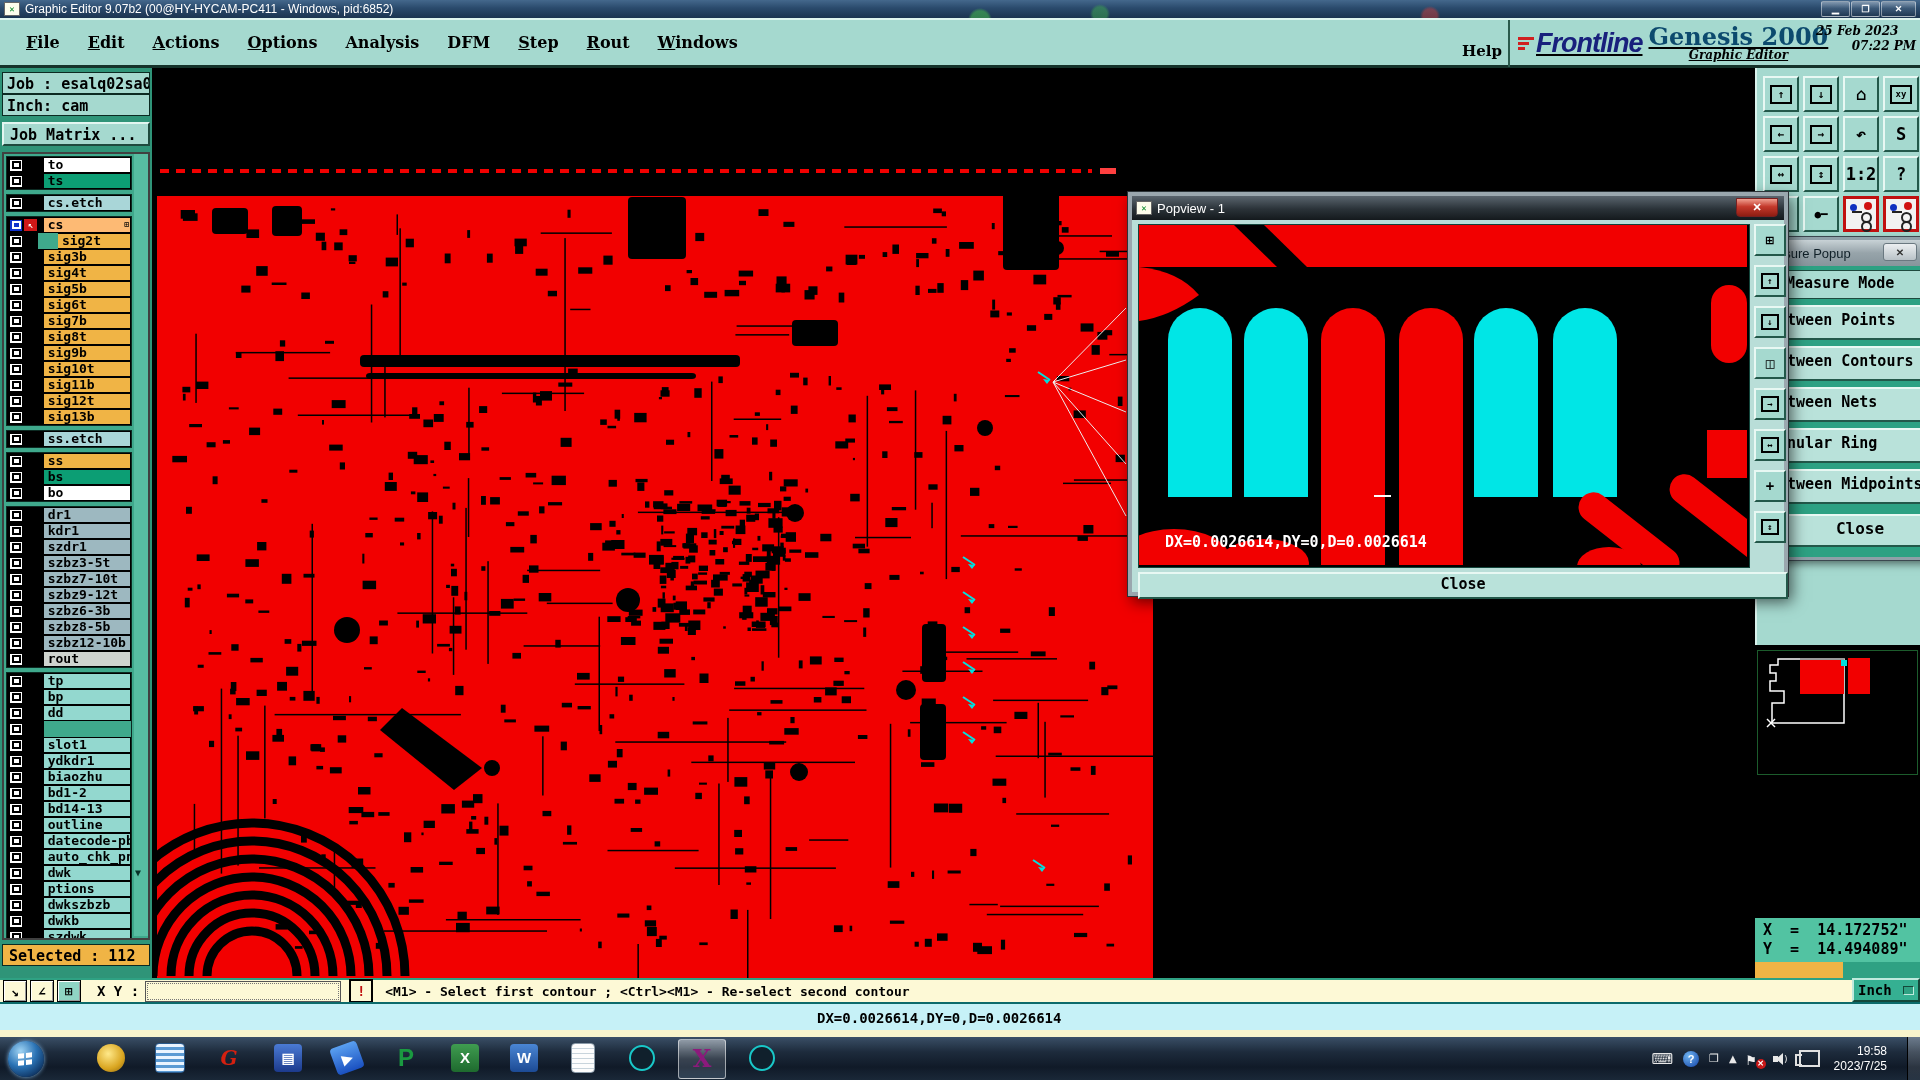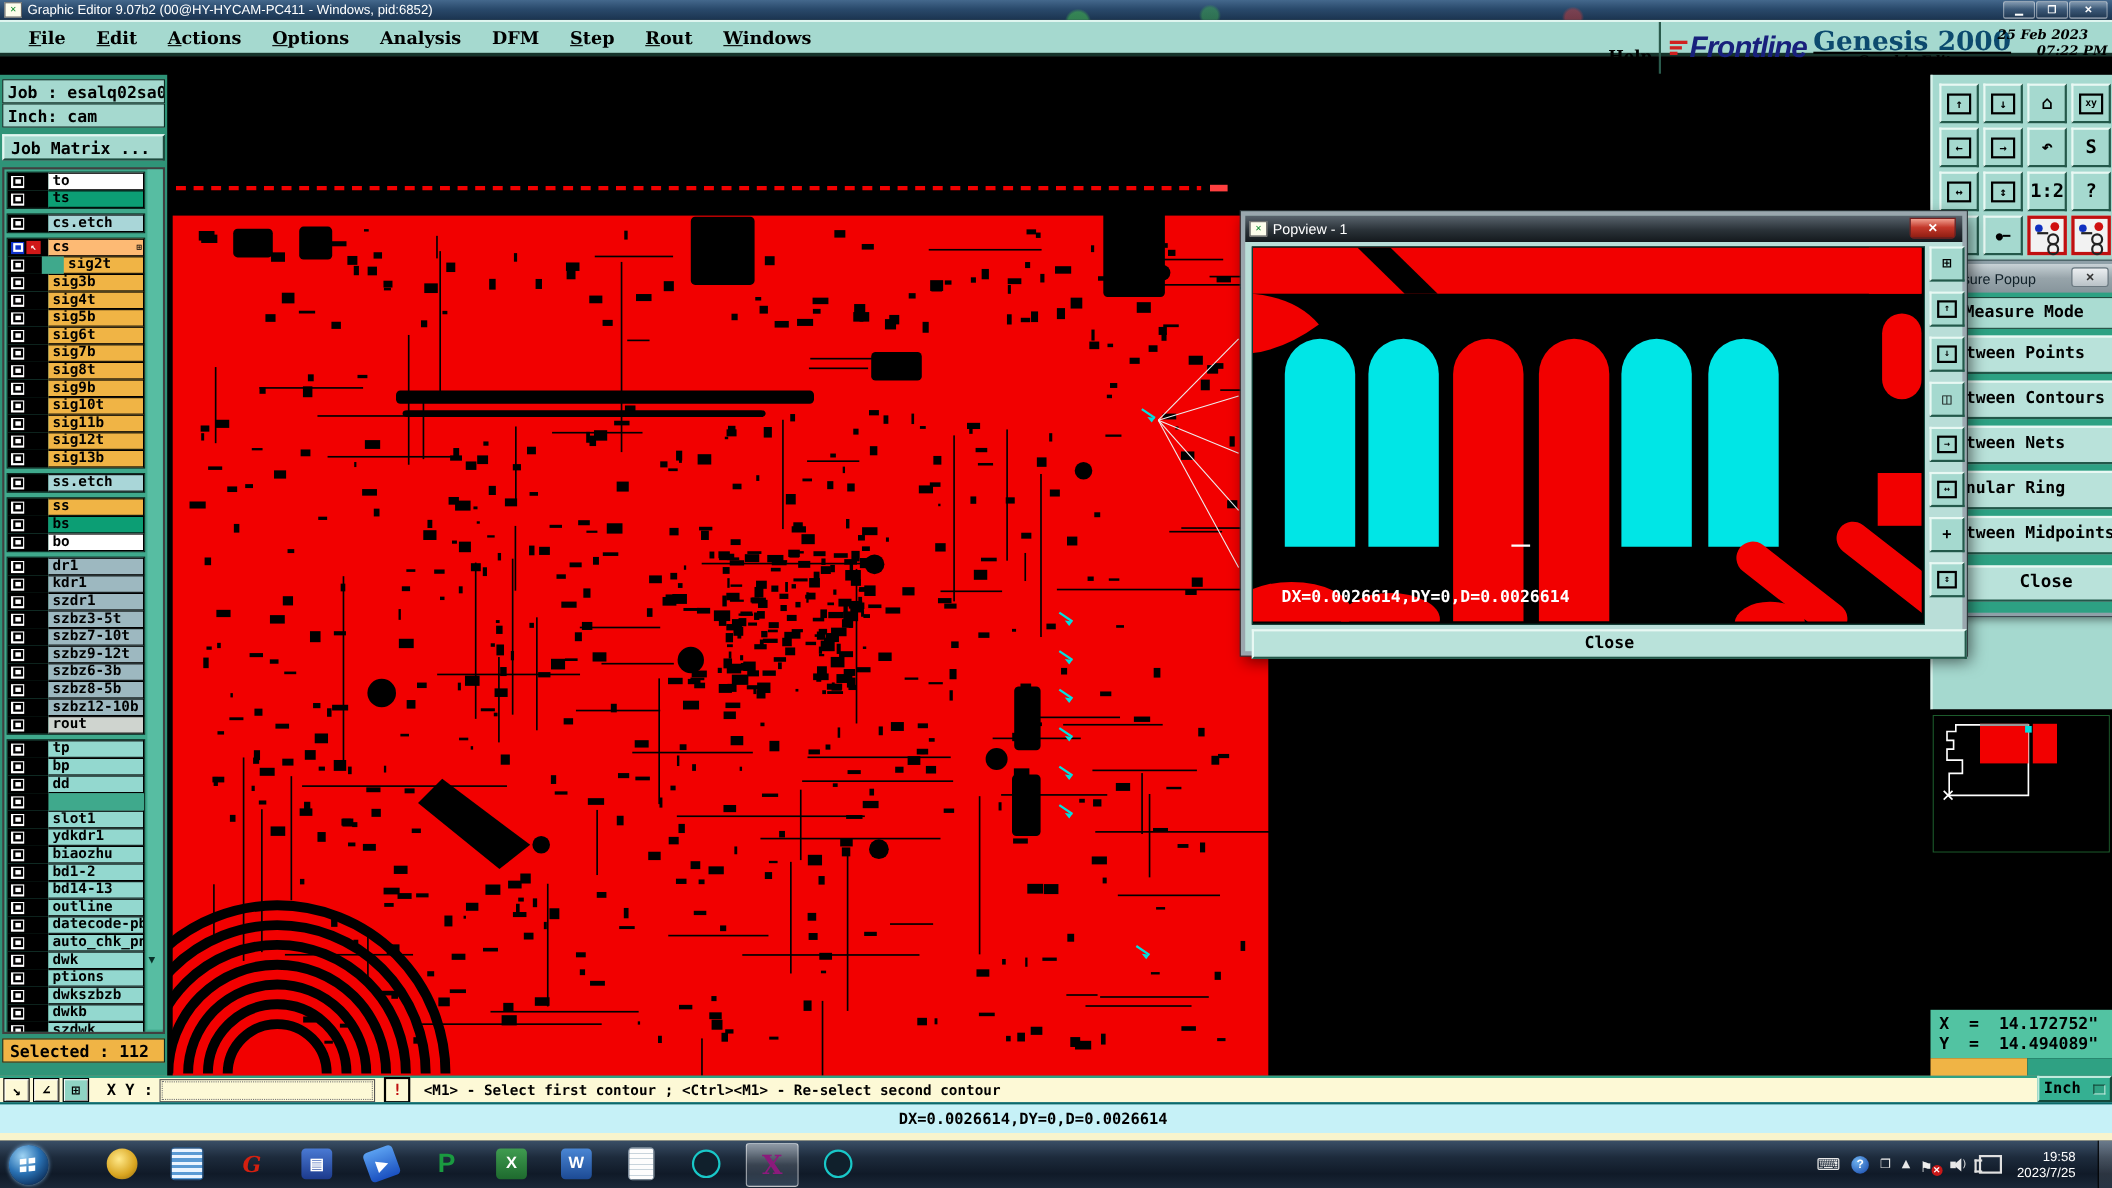--- a/index.html
+++ b/index.html
@@ -17,21 +17,21 @@
     color:#fff;font:12px "Liberation Sans",sans-serif;z-index:20;}
   .appicon{width:14px;height:12px;background:#fdfdec;border:1px solid #666;margin:0 5px 0 4px;
     display:flex;align-items:center;justify-content:center;color:#0a8a2a;font:bold 9px "DejaVu Sans Mono",monospace;}
   .winbtns{margin-left:auto;display:flex;gap:1px;padding-right:4px;}
   .winbtn{width:27px;height:14px;border:1px solid rgba(255,255,255,.45);border-radius:2px;
     background:linear-gradient(rgba(255,255,255,.35),rgba(120,140,160,.25) 45%,rgba(40,60,80,.3));
     color:#fff;font:bold 9px "Liberation Sans",sans-serif;display:flex;align-items:center;justify-content:center;}
   .winbtn.close{width:33px;}
 
   
-  .menubar{left:0;top:18px;width:1920px;height:33px;background:#a5d9cf;
+  .menubar{left:0;top:18px;width:1920px;height:50px;background:#a5d9cf;
     border-top:2px solid #dff5ef;border-bottom:3px solid #15322a;display:flex;align-items:center;z-index:19;}
   .menuitems{display:flex;gap:0;padding-left:12px;}
   .menu-item{font:bold 16px "DejaVu Serif",serif;color:#000;padding:6px 14px;}
   .menu-help{font:bold 15px "DejaVu Serif",serif;color:#000;position:absolute;left:1462px;top:22px;}
   .menusep{position:absolute;left:1508px;top:0;width:2px;height:47px;background:#2a5a4c;}
   .brand{position:absolute;left:1514px;top:0;width:406px;height:47px;display:flex;align-items:center;text-decoration:underline;}
   .fl-logo{display:flex;align-items:center;margin-left:4px;}
   .fl-stripes{display:flex;flex-direction:column;gap:2px;margin-right:2px;}
   .fl-stripes i{display:block;height:3px;background:#d02020;}
   .fl-text{font:bold italic 27px "Liberation Sans",sans-serif;color:#18207c;letter-spacing:-1px;}

